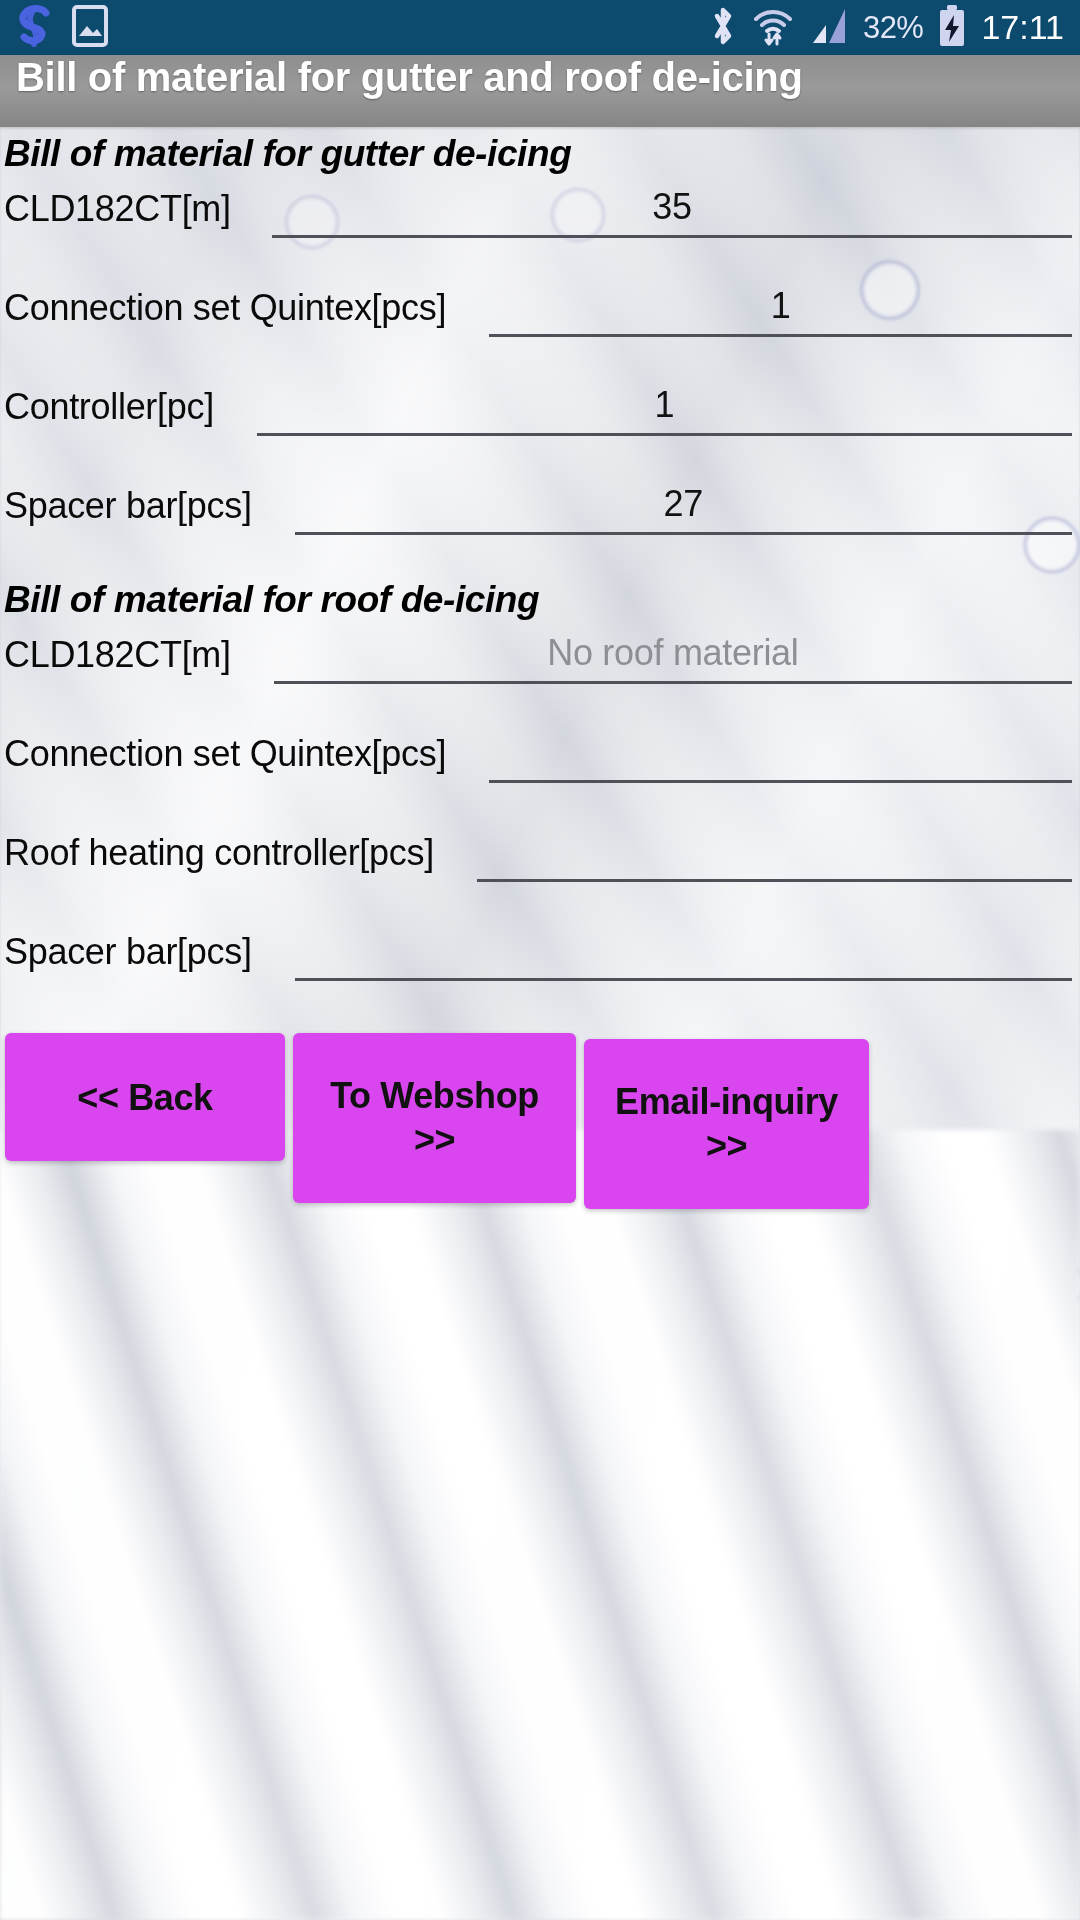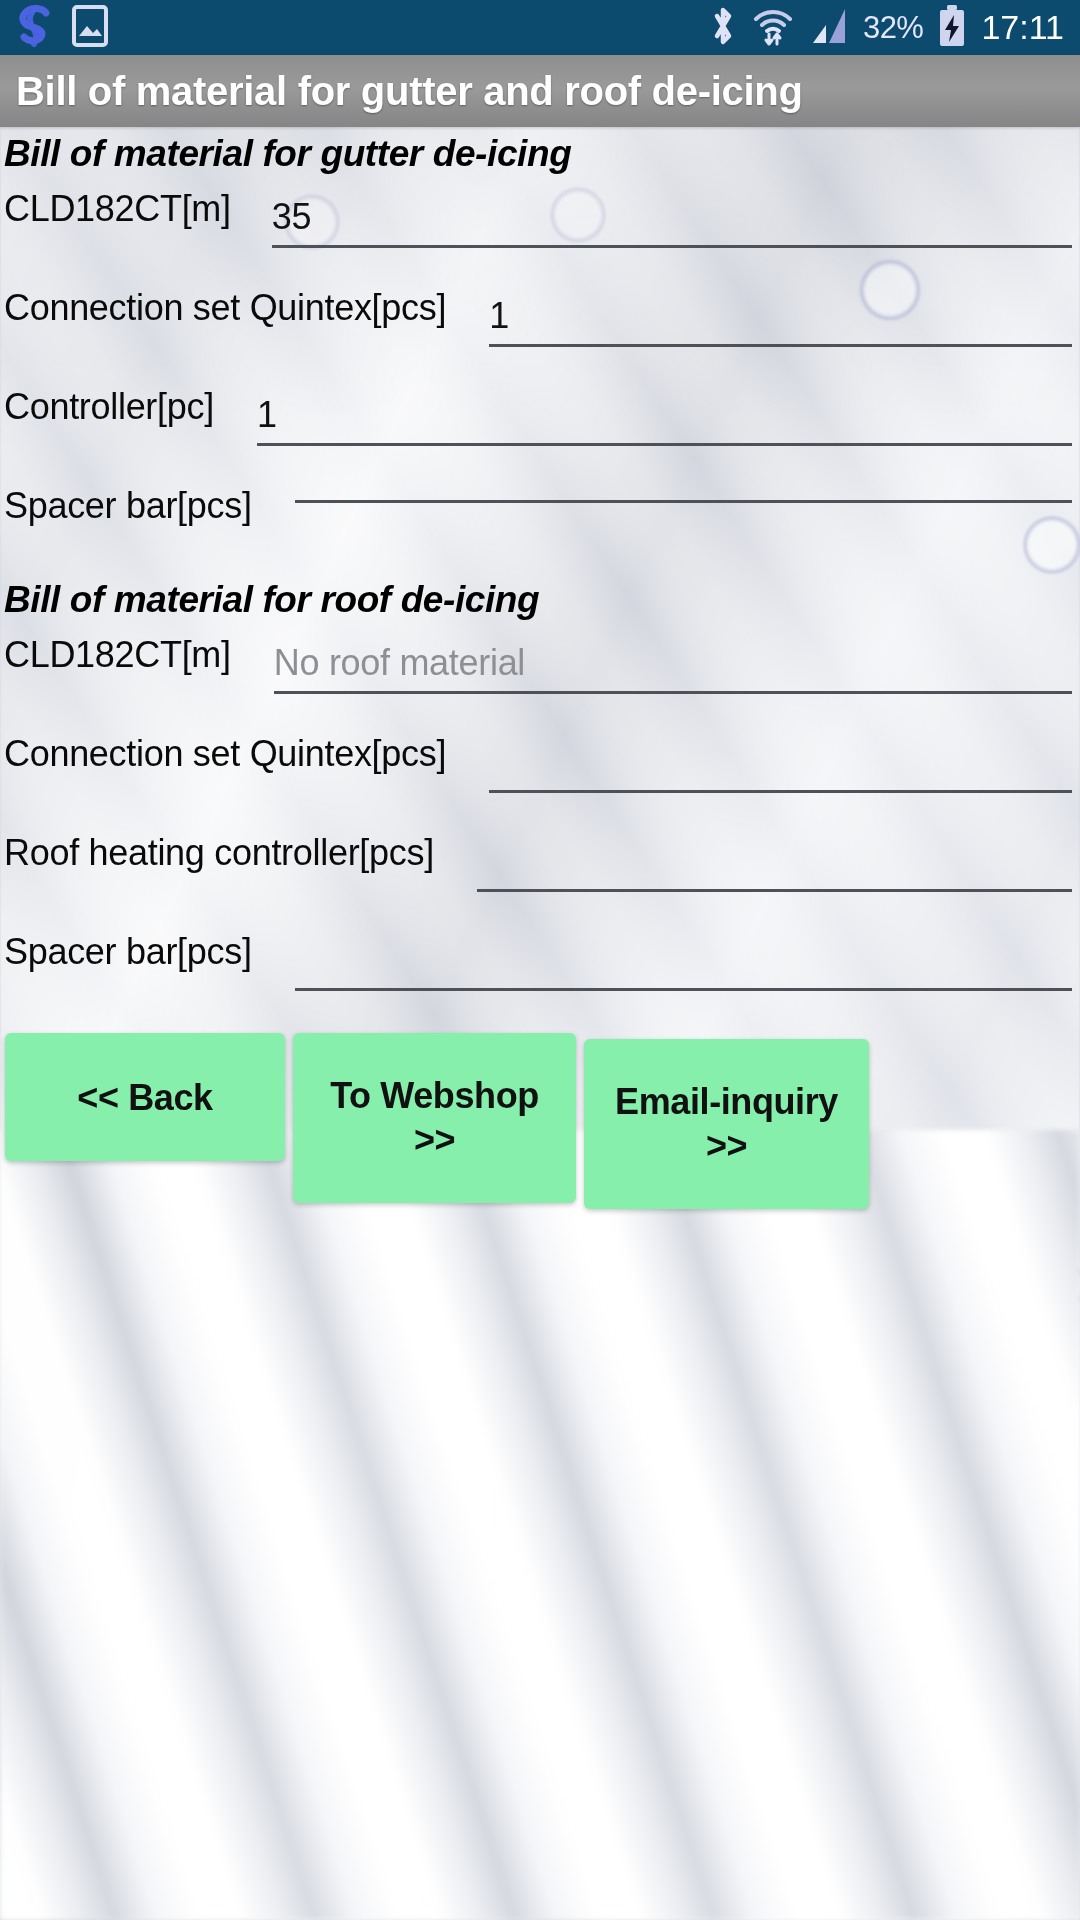--- a/index.html
+++ b/index.html
@@ -69,21 +69,21 @@
   .sb-right{ margin-left:auto; display:flex; align-items:center; gap:14px; }
   .sb-ico{ display:block; }
   #battery-pct{ font-size:31px; font-weight:400; letter-spacing:-.5px; color:#e3e7f7; }
   #clock{ font-size:34px; font-weight:400; color:#ffffff; letter-spacing:0px; }
 
   
   #action-bar{
     position:relative;
     height:72px; width:100%;
     background:linear-gradient(180deg,#8e8e8e 0%, #9a9a9a 45%, #858585 100%);
-    display:flex; align-items:center;
+    display:flex; 
     padding-left:16px;
     z-index:5;
     box-shadow:0 1px 3px rgba(0,0,0,.18);
   }
   #action-bar-title{
     color:#ffffff;
     font-size:40px;
     font-weight:bold;
     letter-spacing:-.3px;
     text-shadow:0 1px 2px rgba(0,0,0,.35);
@@ -121,21 +121,21 @@
     letter-spacing:-.3px;
   }
   .row-field{
     flex:1;
     margin-left:10px;
     position:relative;
     height:100%;
   }
   .field-inner{
     position:absolute;
-    left:0; right:8px; top:20px;
+    left:0; right:8px; top:10px;text-align:center;
   }
   .field-value{
     font-size:36px;
     color:#121212;
     line-height:1.12;
     min-height:42px;
     letter-spacing:-.3px;
   }
   .field-value.placeholder{ color:#8d8f94; }
   .field-underline{
@@ -152,21 +152,21 @@
   #button-bar{
     position:relative;
     z-index:4;
     display:flex;
     align-items:flex-start;
     gap:8px;
     padding:10px 8px 0 5px;
     margin-top:4px;
   }
   .btn{
-    background:#86efac;
+    background:#d946ef;
     border:none;
     border-radius:6px;
     color:#111;
     font-family:"Liberation Sans", sans-serif;
     font-size:36px;
     font-weight:bold;
     letter-spacing:-.4px;
     text-align:center;
     line-height:1.22;
     box-shadow:0 2px 5px rgba(0,0,0,.22);
@@ -268,20 +268,21 @@
         <div class="field-value">1</div>
         <div class="field-underline"></div>
       </div>
     </div>
   </div>
 
   <div class="row">
     <div class="row-label">Spacer bar[pcs]</div>
     <div class="row-field">
       <div class="field-inner">
+        <div class="field-value">27</div>
         <div class="field-underline"></div>
       </div>
     </div>
   </div>
 
   <div class="section-head">Bill of material for roof de-icing</div>
 
   <div class="row">
     <div class="row-label">CLD182CT[m]</div>
     <div class="row-field">

